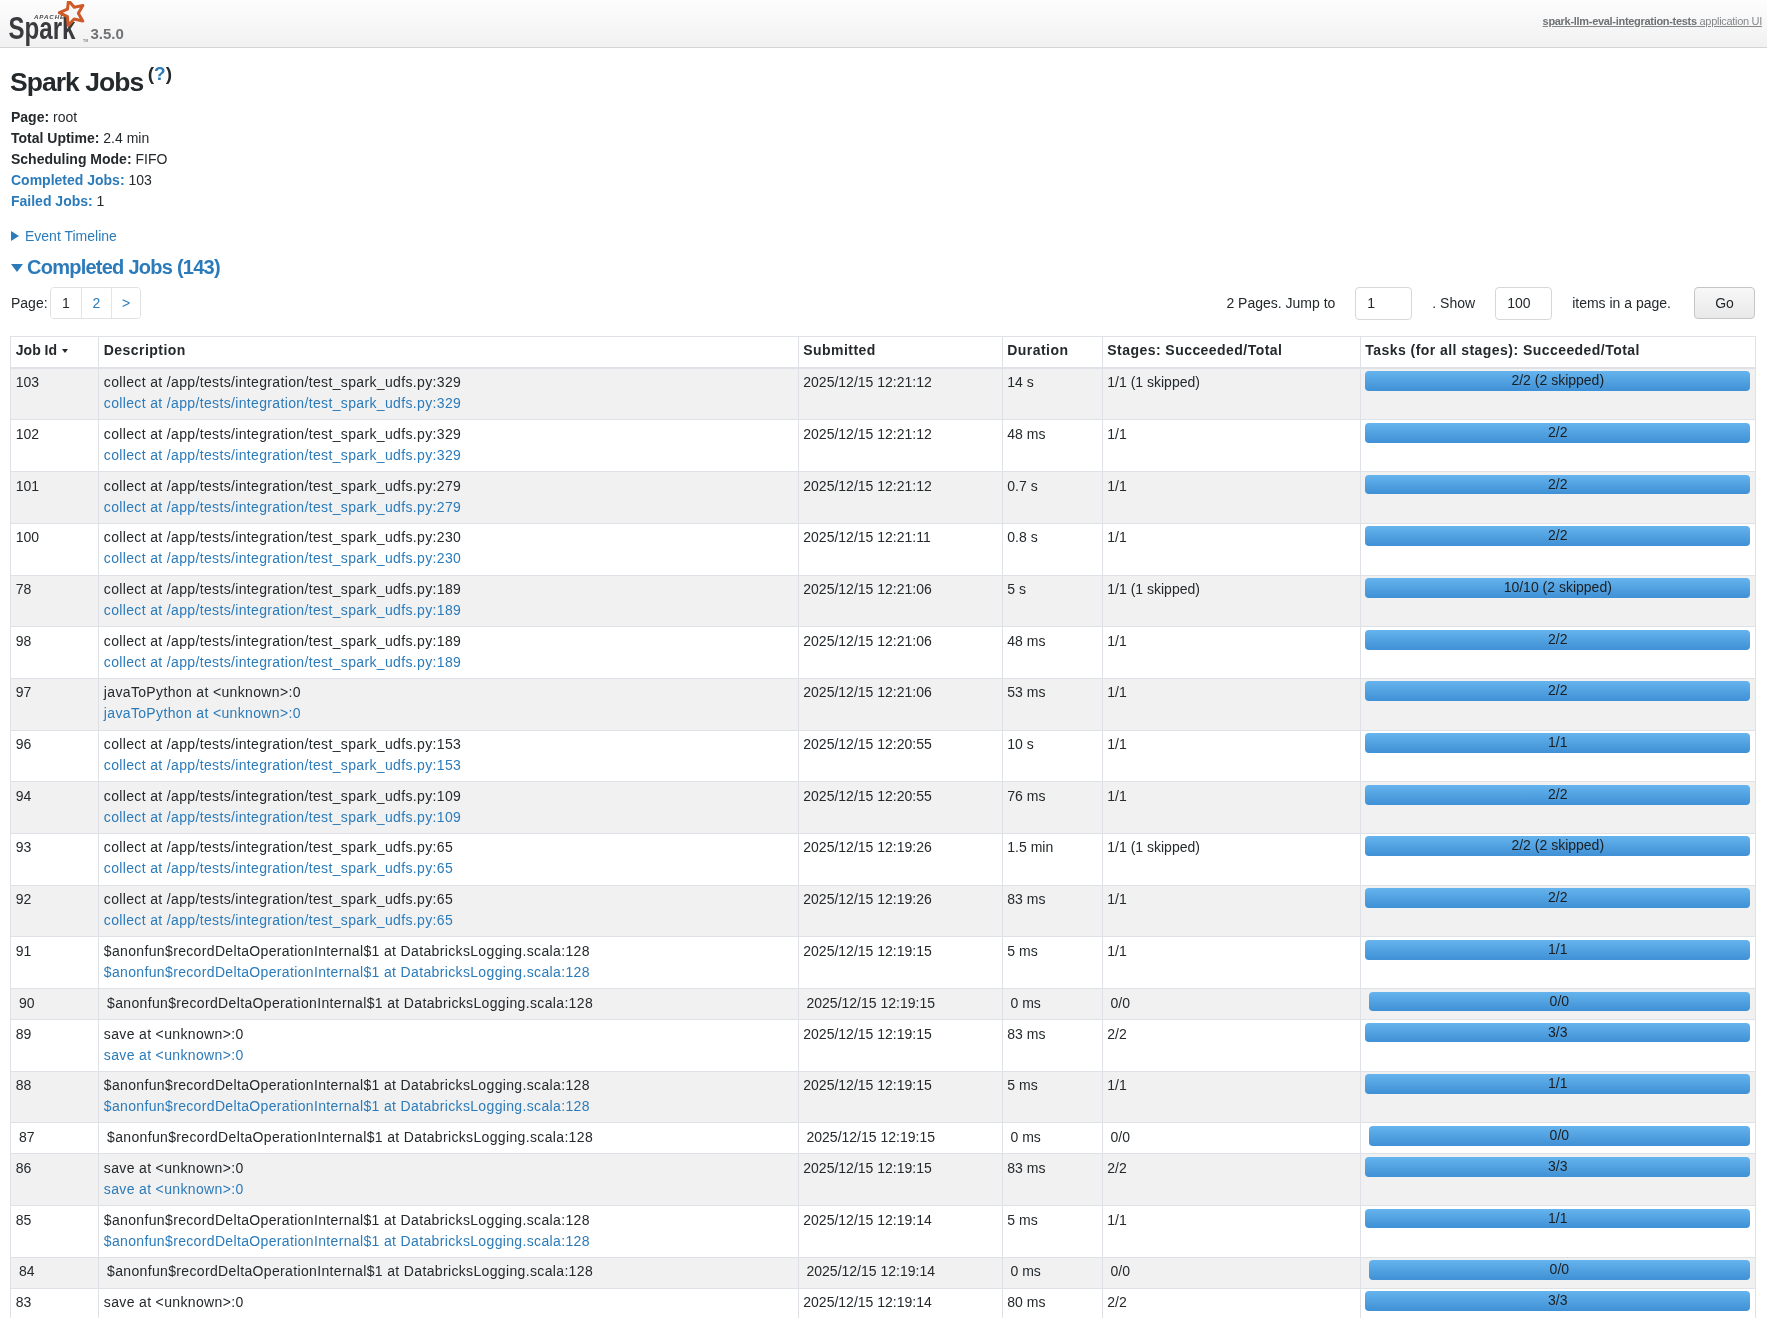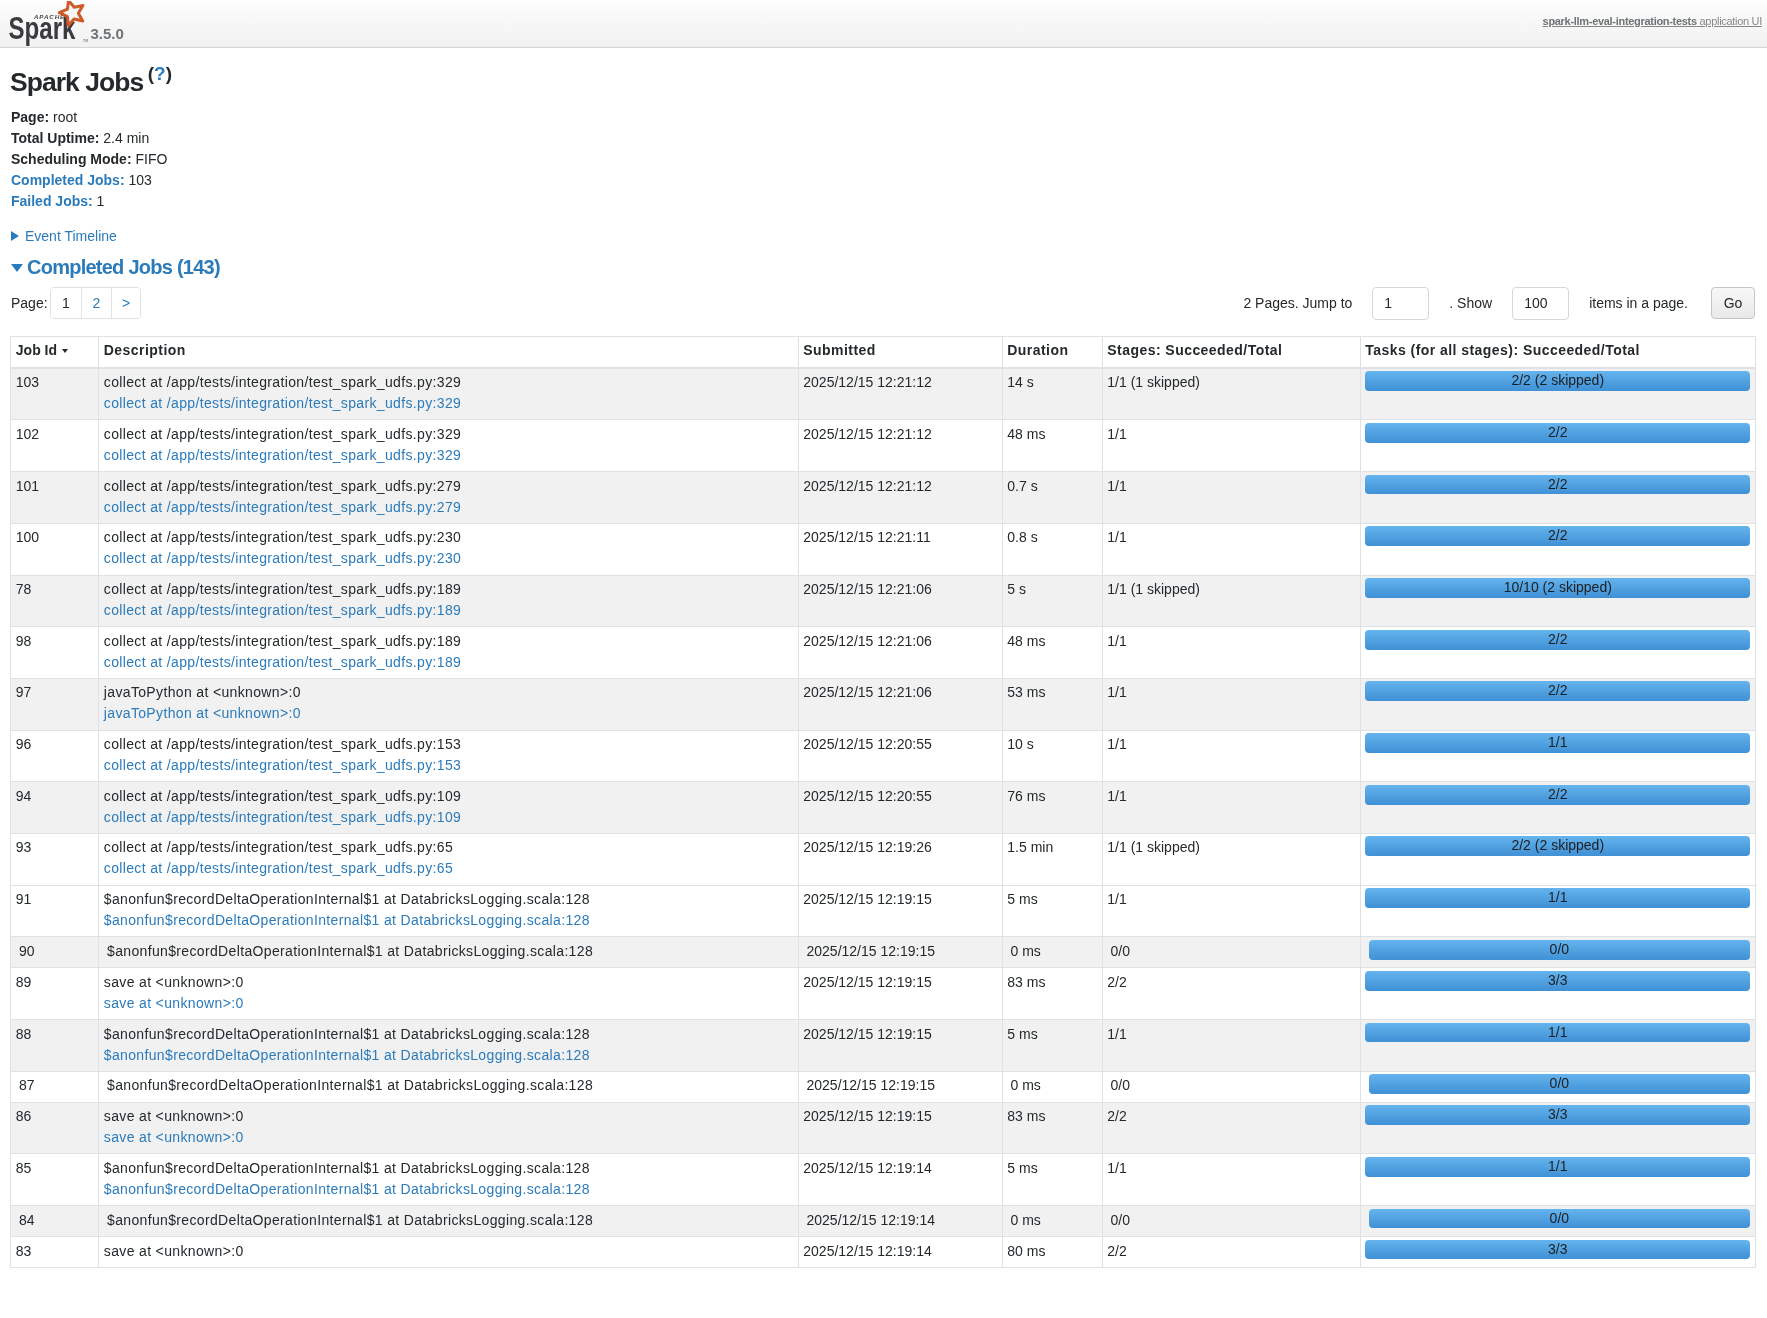--- a/index.html
+++ b/index.html
@@ -56,21 +56,21 @@
 .pagelabel { margin: 0 2.5px 0 1px; }
 .pgroup { display: inline-flex; border: 1px solid #dfe1e3; border-radius: 4px; overflow: hidden; }
 .pgroup .pg { width: 29.8px; height: 30px; line-height: 30px; text-align: center; border-left: 1px solid #e2e4e6; color: #2b7bba; background: #fff; }
 .pgroup .pg:first-child { border-left: none; color: #24292c; }
 .pright { margin-left: auto; display: flex; align-items: center; padding-right: 2px; gap: 16px; }
 .pright input {
   width: 57px; height: 33px; border: 1px solid #d4d8db; border-radius: 4px;
   font: inherit; color: #24292c; padding: 0 11px; margin: 0 4px; background: #fff;
 }
 .gobtn {
-  width: 44px; height: 32px; margin-left: 7px;
+  width: 61px; height: 32px; margin-left: 7px;
   background: linear-gradient(#f8f8f8, #e9e9ea); border: 1px solid #c3c6c8; border-radius: 4px;
   font: inherit; color: #24292c; text-align: center; line-height: 30px;
 }
 
 
 table.jobs {
   border-collapse: collapse; table-layout: fixed;
   width: 1745px; margin-top: 17px;
 }
 table.jobs th, table.jobs td {
@@ -244,20 +244,30 @@
       <tr class="even">
         <td>93</td>
         <td class="c-desc">collect at /app/tests/integration/test_spark_udfs.py:65<a class="desc2">collect at /app/tests/integration/test_spark_udfs.py:65</a></td>
         <td class="c-sub">2025/12/15 12:19:26</td>
         <td class="c-dur">1.5 min</td>
         <td class="c-stage">1/1 (1 skipped)</td>
         <td class="c-task">
             <div class="progress">2/2 (2 skipped)</div>
           </td>
       </tr>
+      <tr class="odd">
+        <td>92</td>
+        <td class="c-desc">collect at /app/tests/integration/test_spark_udfs.py:65<a class="desc2">collect at /app/tests/integration/test_spark_udfs.py:65</a></td>
+        <td class="c-sub">2025/12/15 12:19:26</td>
+        <td class="c-dur">83 ms</td>
+        <td class="c-stage">1/1</td>
+        <td class="c-task">
+            <div class="progress">2/2</div>
+          </td>
+      </tr>
       <tr class="even">
         <td>91</td>
         <td class="c-desc">$anonfun$recordDeltaOperationInternal$1 at DatabricksLogging.scala:128<a class="desc2">$anonfun$recordDeltaOperationInternal$1 at DatabricksLogging.scala:128</a></td>
         <td class="c-sub">2025/12/15 12:19:15</td>
         <td class="c-dur">5 ms</td>
         <td class="c-stage">1/1</td>
         <td class="c-task">
             <div class="progress">1/1</div>
           </td>
       </tr>

